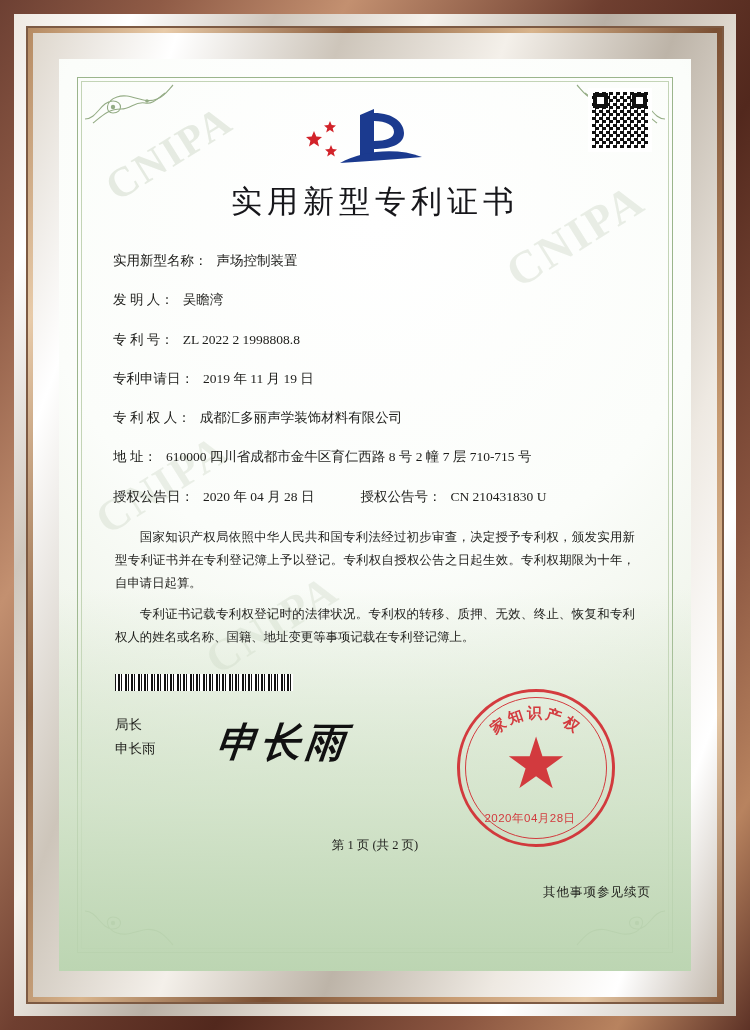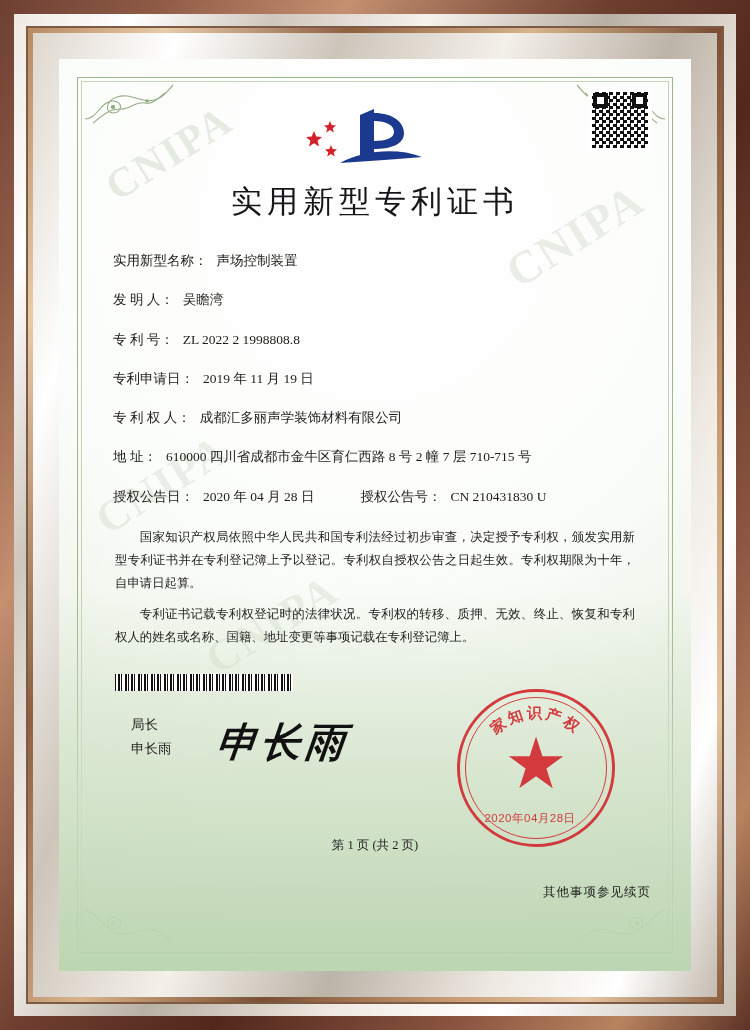--- a/index.html
+++ b/index.html
@@ -222,21 +222,20 @@
   .sign-area {
     position: relative;
     margin-top: 22px;
     padding-left: 16px;
     height: 120px;
   }
   .sign-label {
     font-size: 13.5px;
     line-height: 1.75;
     color: #1d1d1a;
-    margin-left: 16px;
   }
   .sign-script {
     position: absolute;
     left: 118px; top: 2px;
     font-family: "Liberation Serif", serif;
     font-size: 40px;
     font-weight: bold;
     font-style: italic;
     letter-spacing: 4px;
     color: #111;

